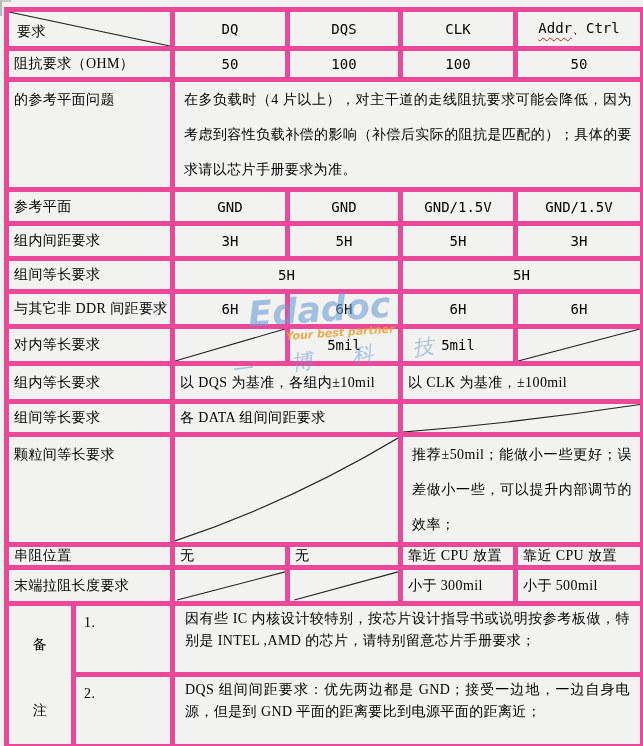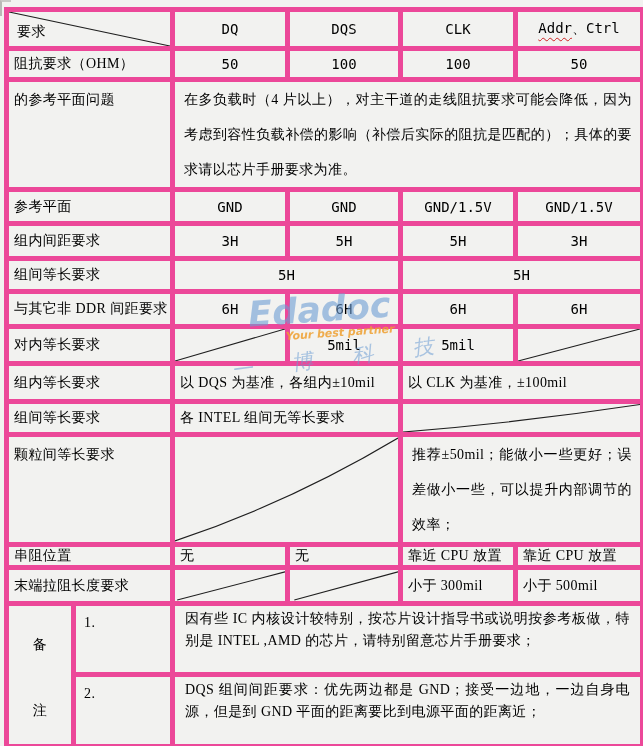--- a/index.html
+++ b/index.html
@@ -184,21 +184,21 @@
   </tr>
 
   <tr style="height:38px">
     <td colspan="2" class="lbl">组内等长要求</td>
     <td colspan="2" class="lft">以 DQS 为基准，各组内±10mil</td>
     <td colspan="2" class="lft">以 CLK 为基准，±100mil</td>
   </tr>
 
   <tr style="height:33px">
     <td colspan="2" class="lbl">组间等长要求</td>
-    <td colspan="2" class="lft">各 INTEL 组间无等长要求</td>
+    <td colspan="2" class="lft">各 DATA 组间间距要求</td>
     <td colspan="2" class="diag">
       <svg viewBox="0 0 100 100" preserveAspectRatio="none">
             <path d="M0,100 Q50,66 100,2"></path>
           </svg>
     </td>
   </tr>
 
   <tr style="height:105px">
     <td colspan="2" class="lbl" style="vertical-align:top;padding-top:9px;">颗粒间等长要求</td>
     <td colspan="2" class="diag">

